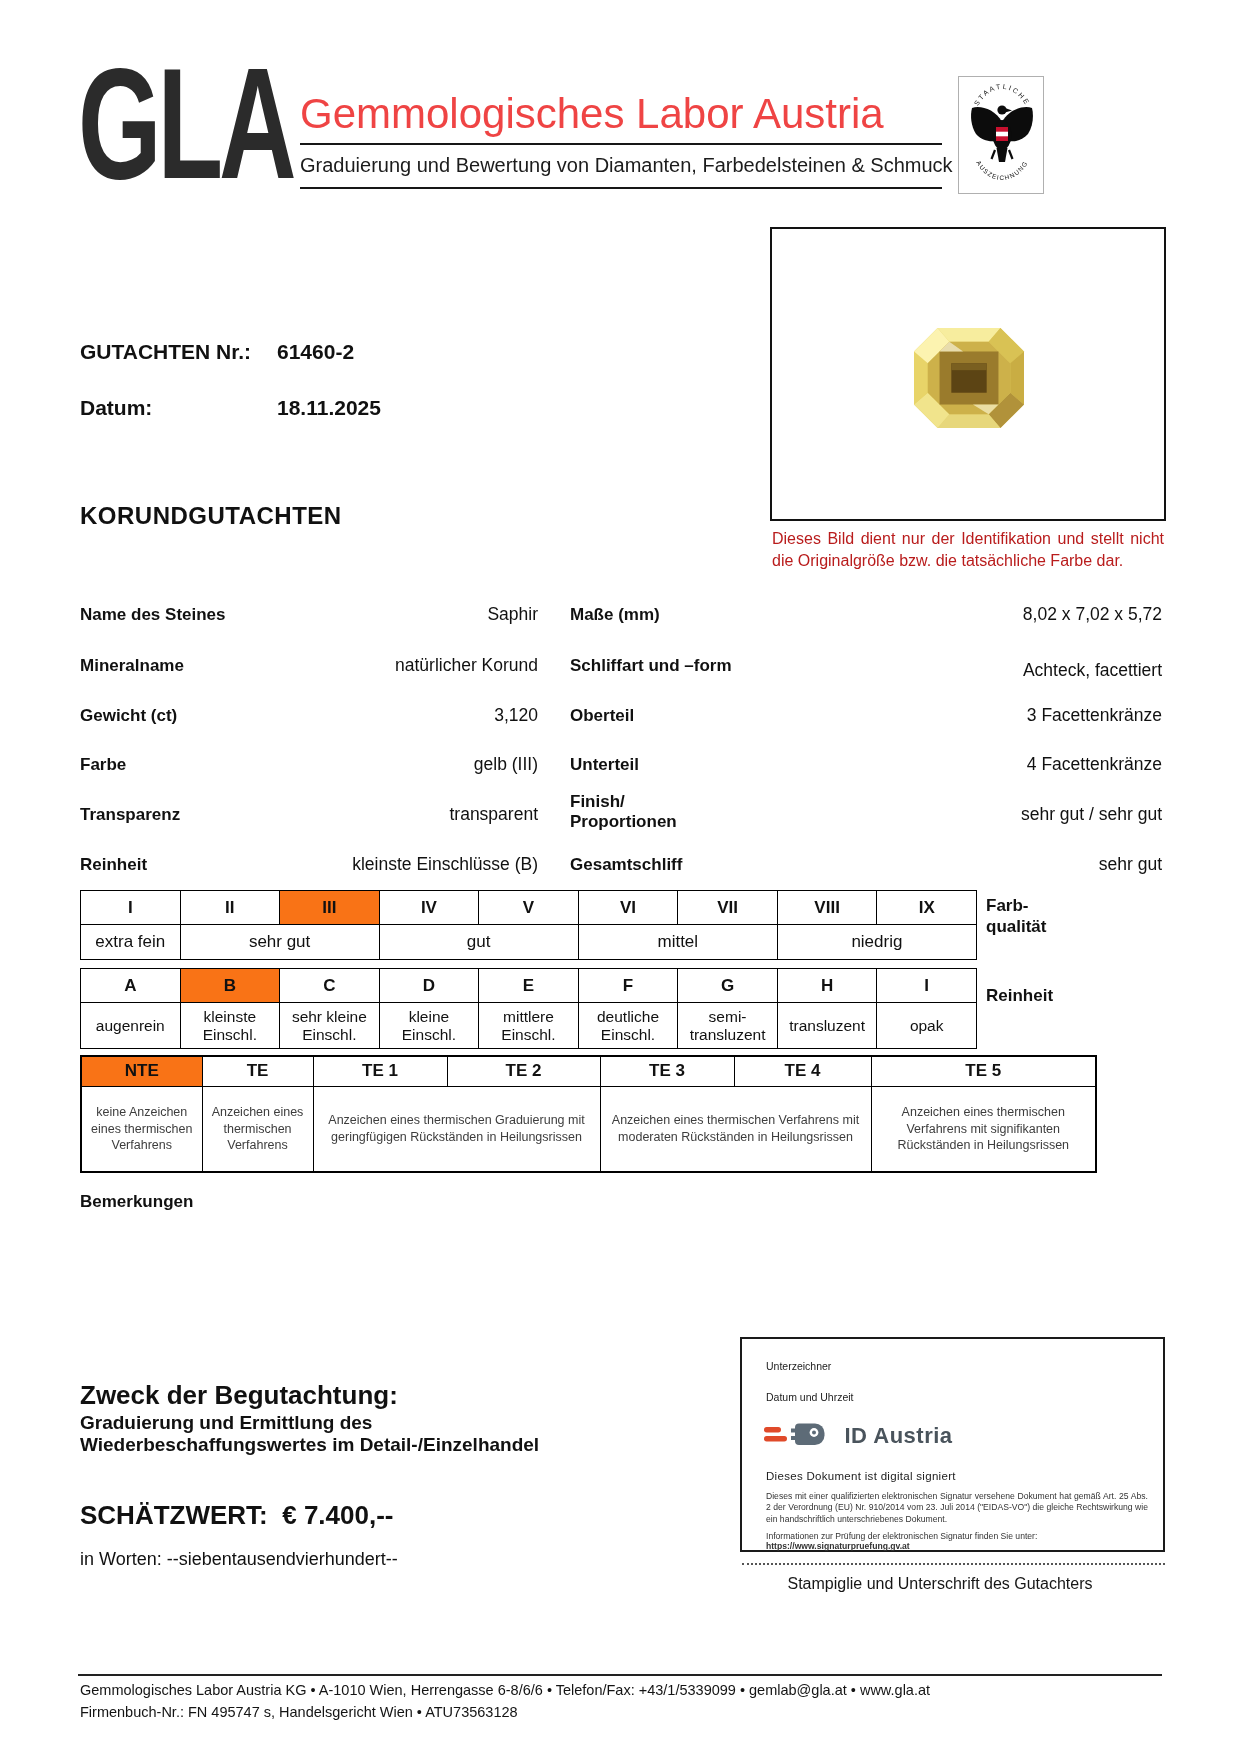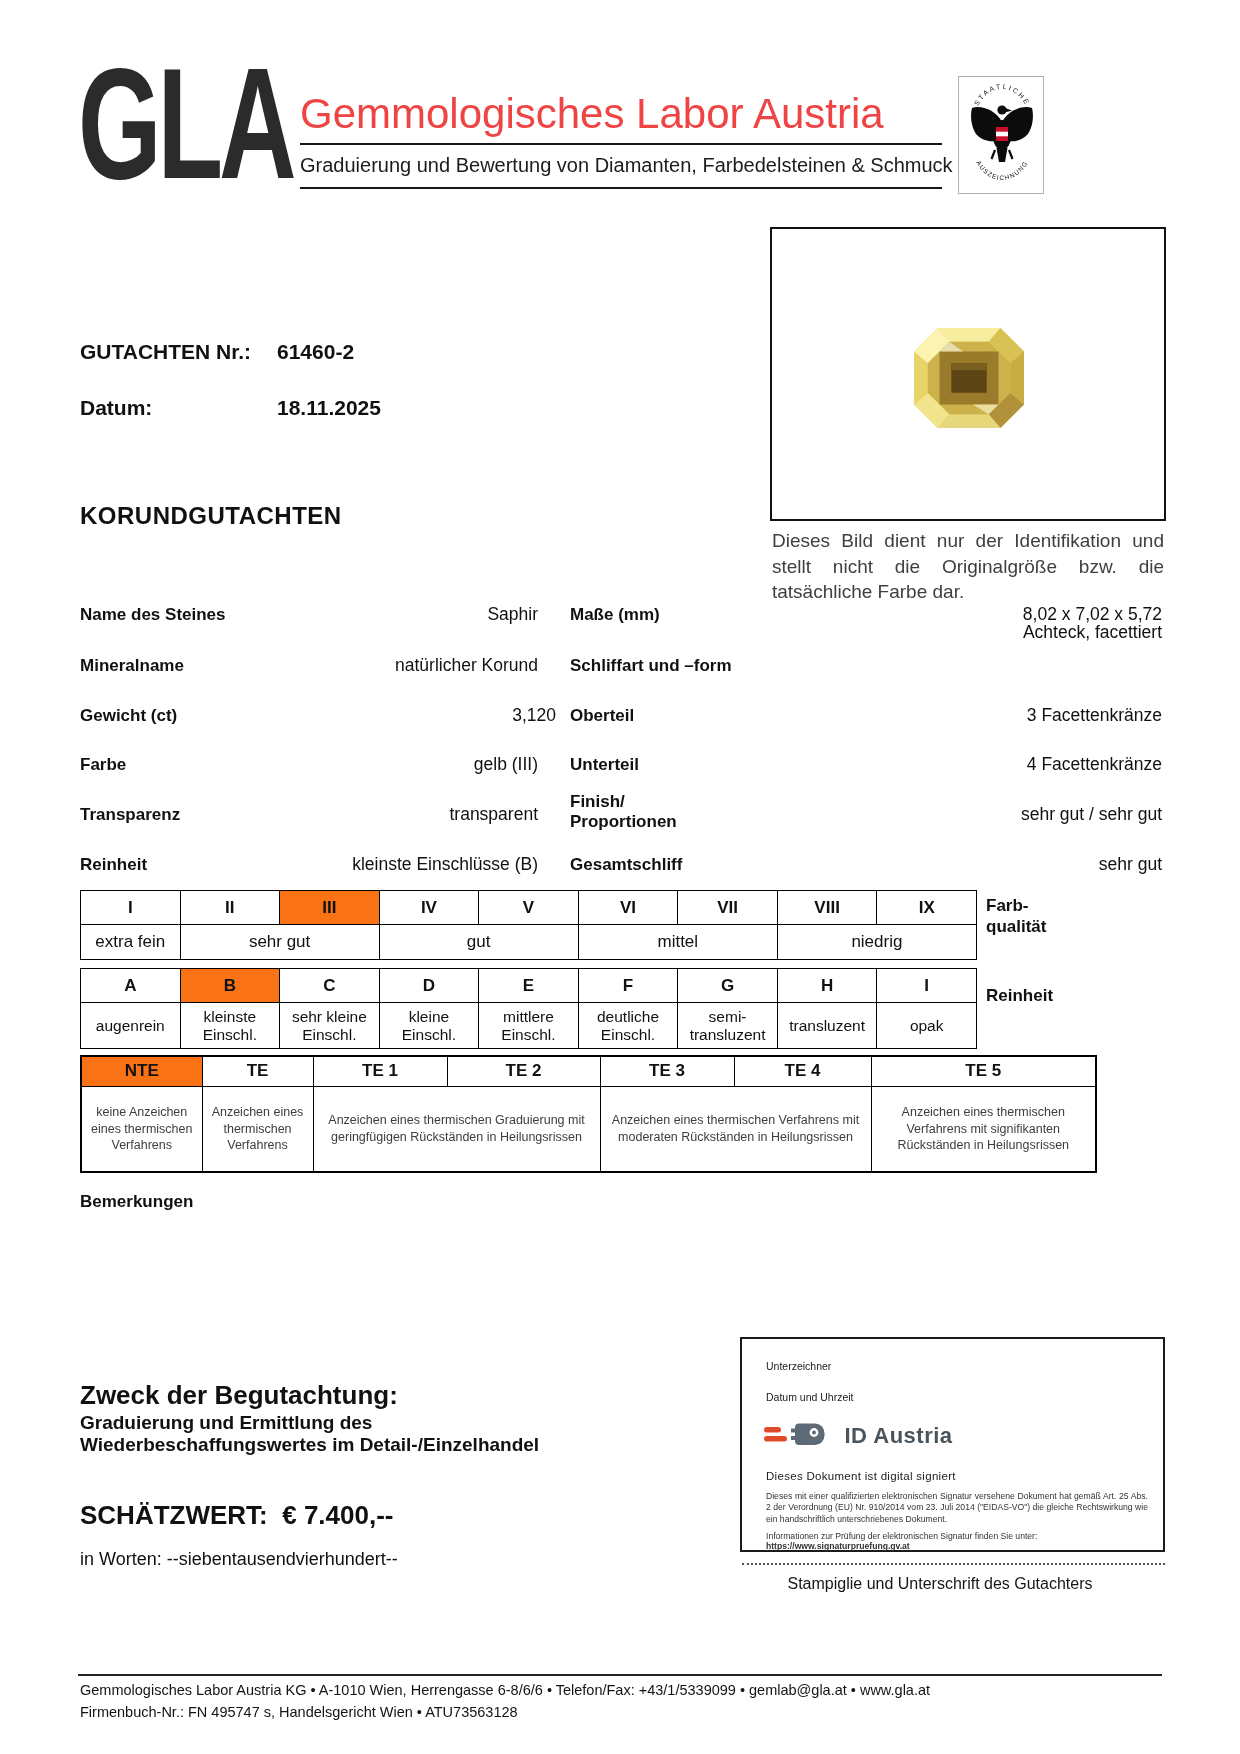--- a/index.html
+++ b/index.html
@@ -22,21 +22,21 @@
   .hrule { border-top:2px solid #161616; }
 
   .emblem-frame { border:1px solid #b0b0b0; background:#fff; }
 
   
   .cert-label { font-size:21px; font-weight:bold; }
   .cert-value { font-size:21px; font-weight:bold; }
   .doc-title  { font-size:24px; font-weight:bold; letter-spacing:0.5px; }
 
   .photo-frame { border:2px solid #121212; background:#fff; }
-  .photo-caption { font-size:19px; color:#404040; text-align:justify; line-height:1.35; }
+  .photo-caption { font-size:16px; color:#b91c1c; text-align:justify; line-height:1.35; }
 
   
   .f-label { font-size:17px; font-weight:bold; line-height:1.2; }
   .f-value { font-size:17.5px; text-align:right; white-space:nowrap; }
 
   
   table.grade { position:absolute; border-collapse:collapse; table-layout:fixed; }
   table.grade th, table.grade td {
     border:1.4px solid #000; text-align:center; vertical-align:middle;
     font-family:"Liberation Sans", sans-serif; overflow:hidden;
@@ -144,36 +144,36 @@
 
   <div class="abs doc-title" style="left:80px; top:502px;">KORUNDGUTACHTEN</div>
 
   <div class="abs f-label" style="left:80px; top:605px;">Name des Steines</div>
   <div class="abs f-value" style="left:230px; top:604px; width:308px;">Saphir</div>
 
   <div class="abs f-label" style="left:80px; top:656px;">Mineralname</div>
   <div class="abs f-value" style="left:230px; top:655px; width:308px;">natürlicher Korund</div>
 
   <div class="abs f-label" style="left:80px; top:706px;">Gewicht (ct)</div>
-  <div class="abs f-value" style="left:248px; top:705px; width:308px;">3,120</div>
+  <div class="abs f-value" style="left:230px; top:705px; width:308px;">3,120</div>
 
   <div class="abs f-label" style="left:80px; top:755px;">Farbe</div>
   <div class="abs f-value" style="left:230px; top:754px; width:308px;">gelb (III)</div>
 
   <div class="abs f-label" style="left:80px; top:805px;">Transparenz</div>
   <div class="abs f-value" style="left:230px; top:804px; width:308px;">transparent</div>
 
   <div class="abs f-label" style="left:80px; top:855px;">Reinheit</div>
   <div class="abs f-value" style="left:230px; top:854px; width:308px;">kleinste Einschlüsse (B)</div>
 
   <div class="abs f-label" style="left:570px; top:605px;">Maße (mm)</div>
   <div class="abs f-value" style="left:845px; top:604px; width:317px;">8,02 x 7,02 x 5,72</div>
 
   <div class="abs f-label" style="left:570px; top:656px;">Schliffart und –form</div>
-  <div class="abs f-value" style="left:845px; top:622px; width:317px;text-align:right;">Achteck, facettiert</div>
+  <div class="abs f-value" style="left:845px; top:660px; width:317px;text-align:right;">Achteck, facettiert</div>
 
   <div class="abs f-label" style="left:570px; top:706px;">Oberteil</div>
   <div class="abs f-value" style="left:845px; top:705px; width:317px;">3 Facettenkränze</div>
 
   <div class="abs f-label" style="left:570px; top:755px;">Unterteil</div>
   <div class="abs f-value" style="left:845px; top:754px; width:317px;">4 Facettenkränze</div>
 
   <div class="abs f-label" style="left:570px; top:792px; width:128px;">Finish/ Proportionen</div>
   <div class="abs f-value" style="left:845px; top:804px; width:317px;">sehr gut / sehr gut</div>
 

